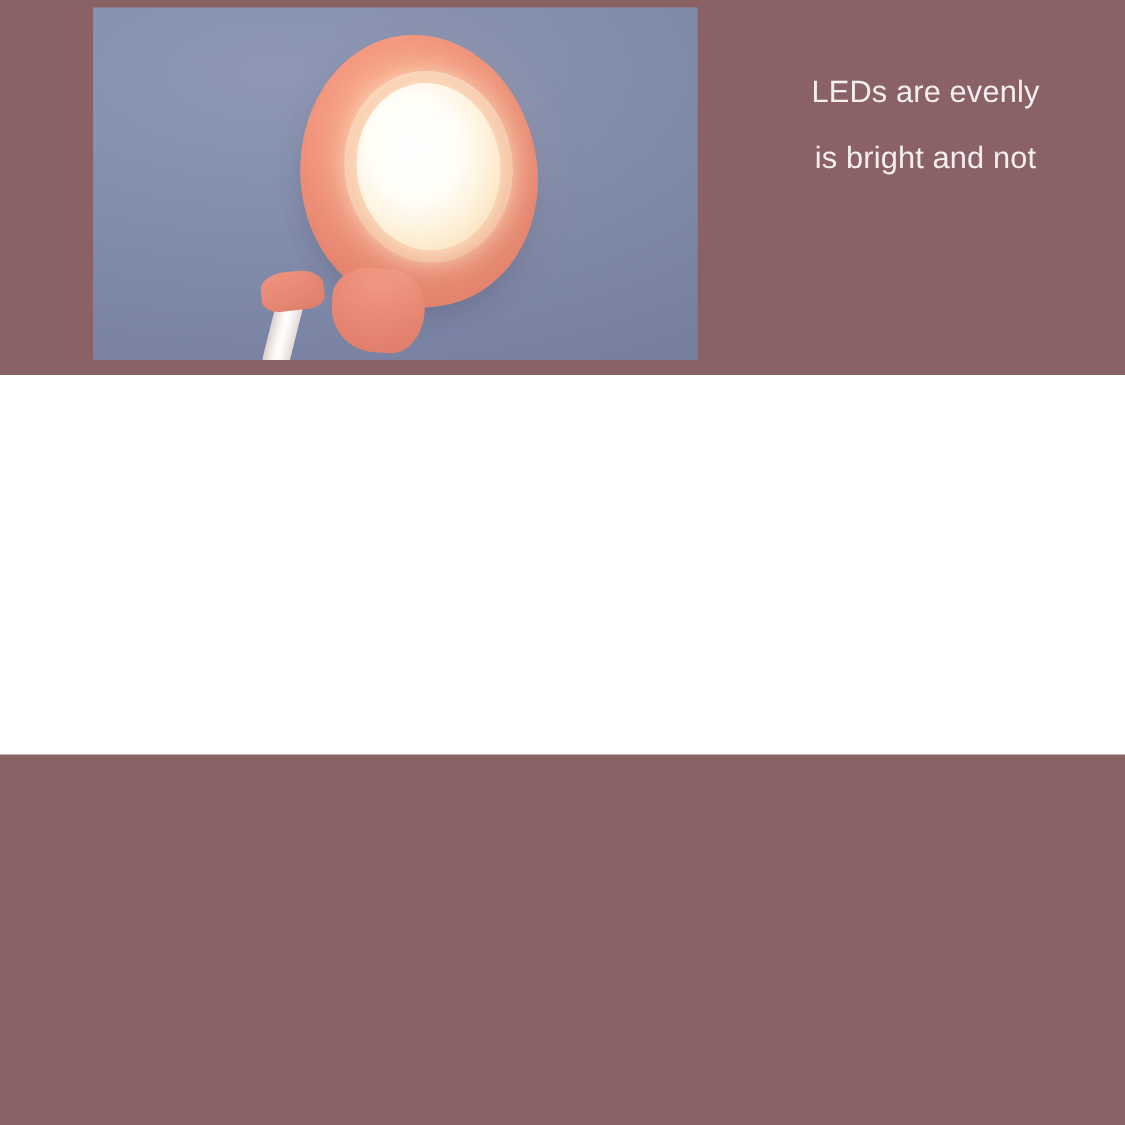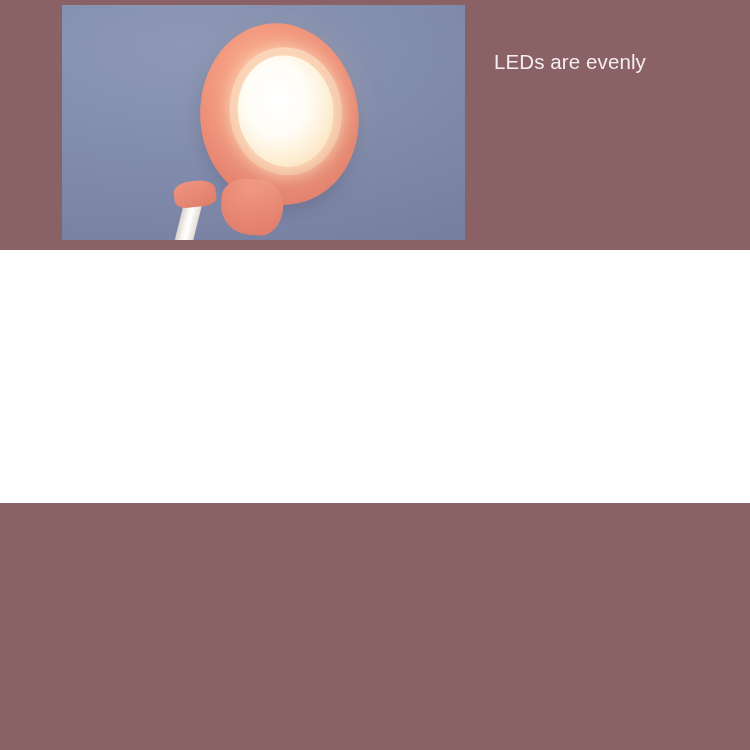--- a/index.html
+++ b/index.html
@@ -51,21 +51,21 @@
   
   .caption {
     position: absolute;
     font-family: "Liberation Sans", sans-serif;
     font-weight: 400;
     letter-spacing: 0.1px;
   }
   .caption p {
     margin: 0;
   }
-  .caption-light { color: #f4eef0; }
+  .caption-light { color: #f4eef0; text-align: center; }
 
   #caption-1 {
     left: 494px; top: 40px; width: 246px;
     font-size: 20.5px; line-height: 44px;
   }
 
   
   .lamp-head {
     position: absolute;
     left: 138px; top: 18px;
@@ -136,20 +136,21 @@
       <div class="lamp-neck-1"></div>
       <div class="lamp-collar"></div>
       <div class="lamp-head">
         <div class="lamp-ring"></div>
         <div class="lamp-glow"></div>
       </div>
     </div>
 
     <div class="caption caption-light" id="caption-1">
       <p>LEDs are evenly</p>
+      <p>is bright and not</p>
     </div>
   </section>
 
   <section class="panel band-white" id="panel-2">
 
     
 
     
   </section>
 

